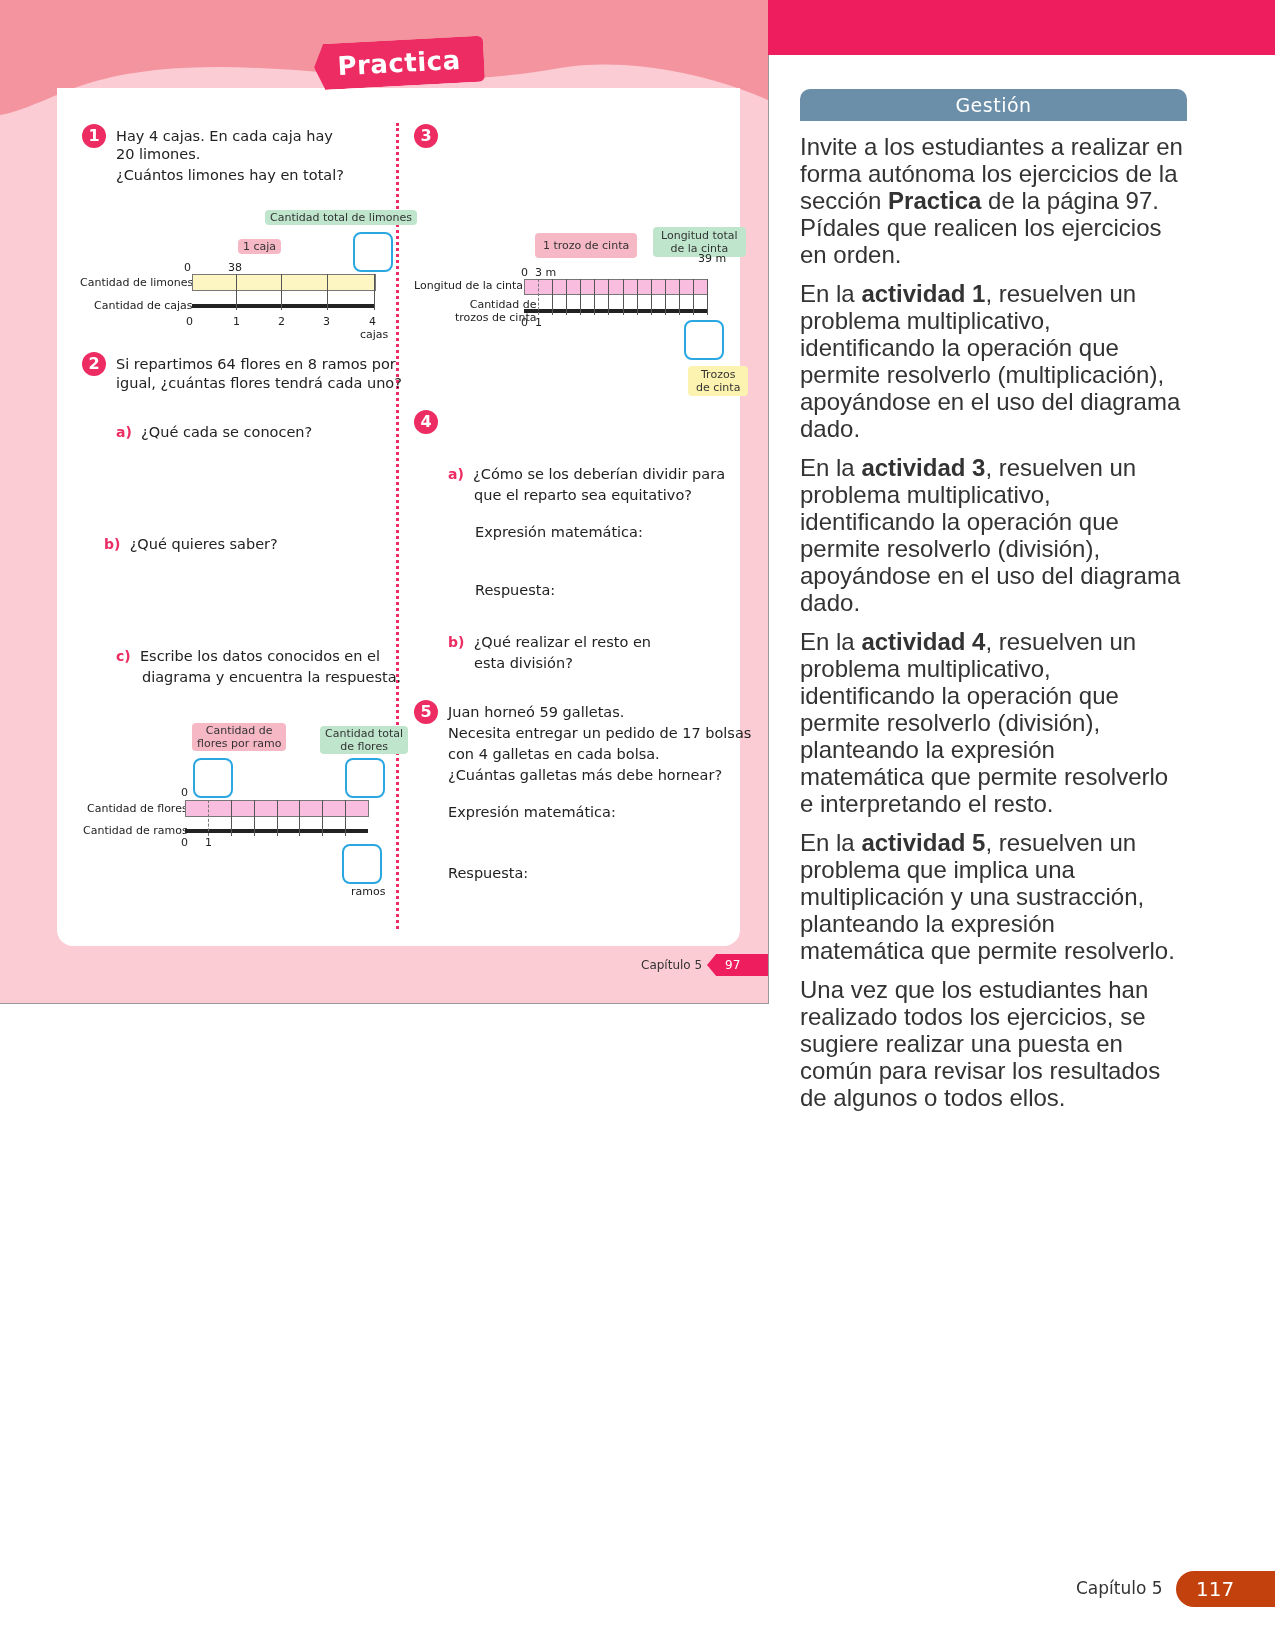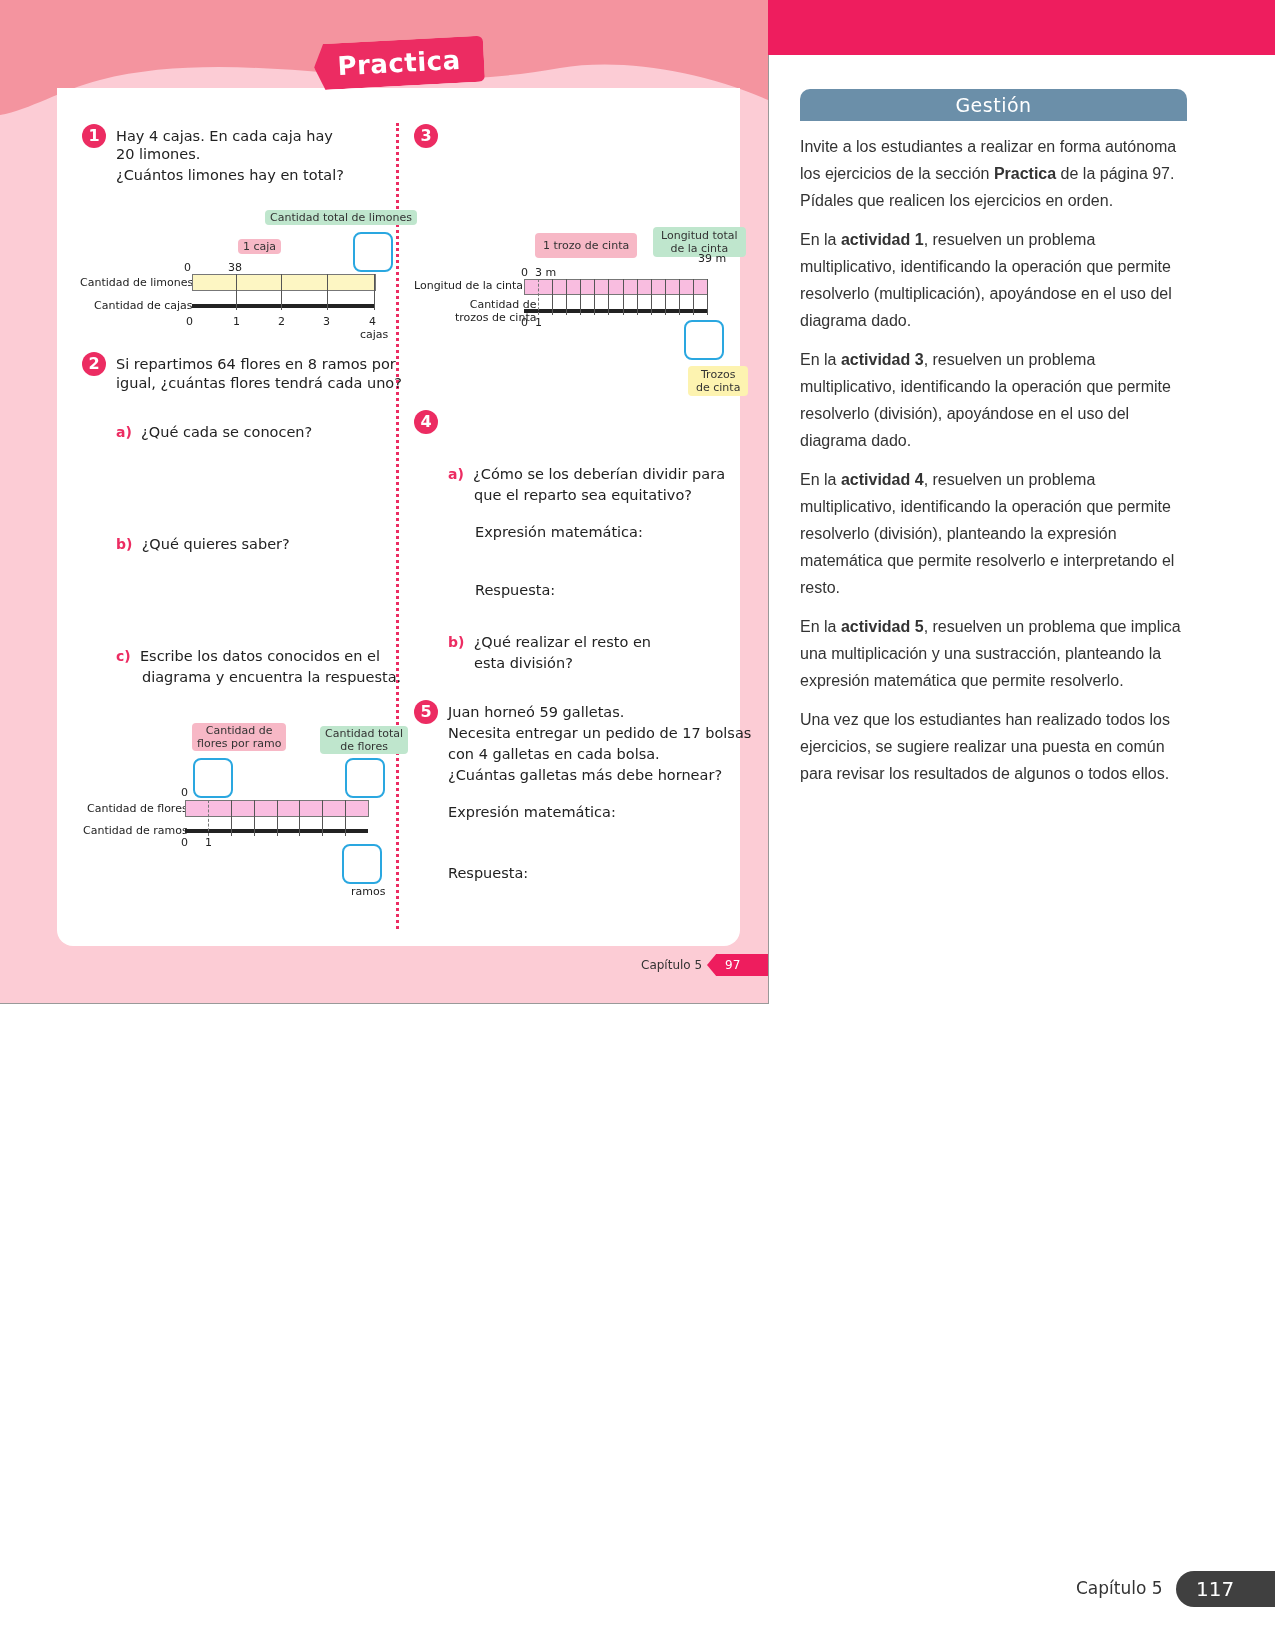--- a/index.html
+++ b/index.html
@@ -20,24 +20,24 @@
   .tag.green{background:#bfe6cd;}
   .tag.yellow{background:#fdf3b0;}
   .box{border:2px solid #2aa7e0;border-radius:8px;background:#fff;}
   .bar{border:1px solid #777;}
   .thick{height:4px;background:#222;}
   .tick{width:1px;background:#555;}
   .dash{width:0;border-left:1px dashed #777;}
   
   #right-top{left:768px;top:0;width:507px;height:55px;background:#ee1d5e;}
   #gestion{left:800px;top:89px;width:387px;height:32px;background:#6b8fa9;color:#fff;font-size:19px;text-align:center;line-height:32px;border-radius:10px 10px 0 0;letter-spacing:0.5px;}
-  .rp{font-family:"Liberation Sans",sans-serif;font-size:16px;line-height:27px;color:#333;width:385px;margin:0 0 12px 0;}
+  .rp{font-family:"Liberation Sans",sans-serif;font-size:24px;line-height:27px;color:#333;width:385px;margin:0 0 12px 0;}
   #right-text{left:800px;top:133px;}
   #foot-chap{left:1076px;top:1578px;font-size:17px;color:#333;}
-  #foot-num{left:1176px;top:1571px;width:99px;height:36px;background:#404040;color:#fff;font-size:20px;line-height:36px;padding-left:20px;box-sizing:border-box;border-radius:18px 0 0 18px;}
+  #foot-num{left:1176px;top:1571px;width:99px;height:36px;background:#c2410c;color:#fff;font-size:20px;line-height:36px;padding-left:20px;box-sizing:border-box;border-radius:18px 0 0 18px;}
   #lfoot-chap{left:641px;top:958px;font-size:12px;color:#333;}
   #lfoot-num{left:707px;top:954px;width:61px;height:22px;background:#ee1d5e;color:#fff;font-size:12px;line-height:22px;padding-left:18px;box-sizing:border-box;clip-path:polygon(15% 0,100% 0,100% 100%,15% 100%,0 50%);}
 </style>
 </head>
 <body>
 
 <div id="left-page" class="abs">
   <svg id="left-band" class="abs" width="768" height="120">
     <path d="M0,0 H768 V100 C700,70 620,58 560,68 C470,84 400,80 330,73 C250,66 170,62 100,80 C60,90 30,110 0,115 Z" fill="#f4949f"></path>
   </svg>
@@ -70,21 +70,21 @@
   <div class="abs sm" style="left:323px;top:315px">3</div>
   <div class="abs sm" style="left:369px;top:315px">4</div>
   <div class="abs sm" style="left:360px;top:328px">cajas</div>
 
   <div class="abs num" style="left:82px;top:352px">2</div>
   <div class="abs txt" style="left:116px;top:354px">
     <div>Si repartimos 64 flores en 8 ramos por</div>
     <div style="margin-top:-2px">igual, ¿cuántas flores tendrá cada uno?</div>
   </div>
   <div class="abs txt" style="left:116px;top:422px"><span class="sub">a)</span>&nbsp;&nbsp;<span>¿Qué cada se conocen?</span></div>
-  <div class="abs txt" style="left:116px;top:534px"><span class="sub">b)</span>&nbsp;&nbsp;<span>¿Qué quieres saber?</span></div>
+  <div class="abs txt" style="left:104px;top:534px"><span class="sub">b)</span>&nbsp;&nbsp;<span>¿Qué quieres saber?</span></div>
   <div class="abs txt" style="left:116px;top:646px">
     <div><span class="sub">c)</span>&nbsp;&nbsp;<span>Escribe los datos conocidos en el</span></div>
     <div style="padding-left:26px">diagrama y encuentra la respuesta.</div>
   </div>
   <div class="abs tag pink" style="left:171px;top:723px">
       <div>Cantidad de</div>
       <div>flores por ramo</div>
     </div>
   <div class="abs tag green" style="left:299px;top:726px">
       <div>Cantidad total</div>

